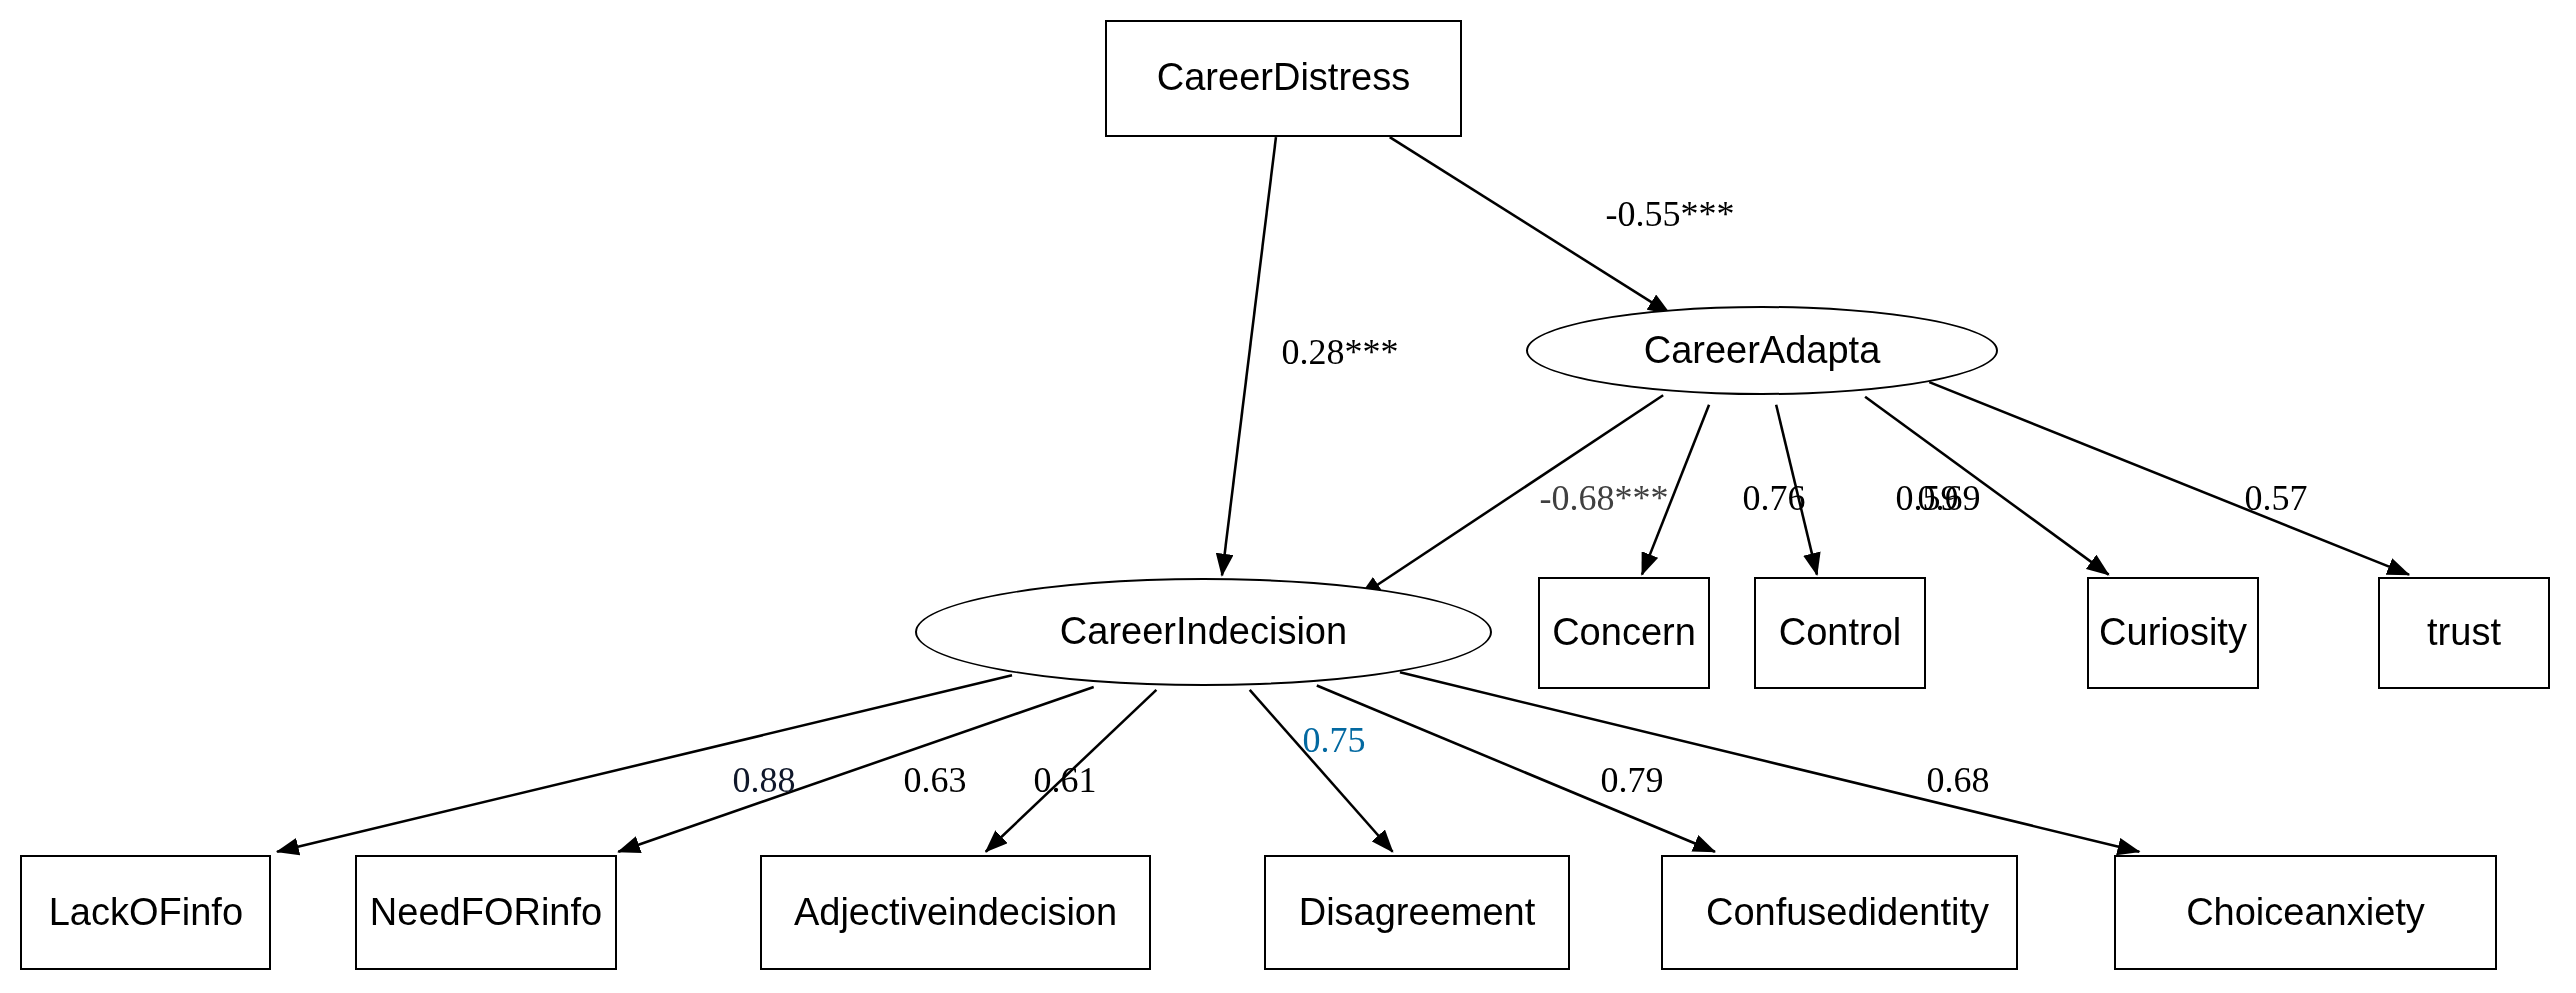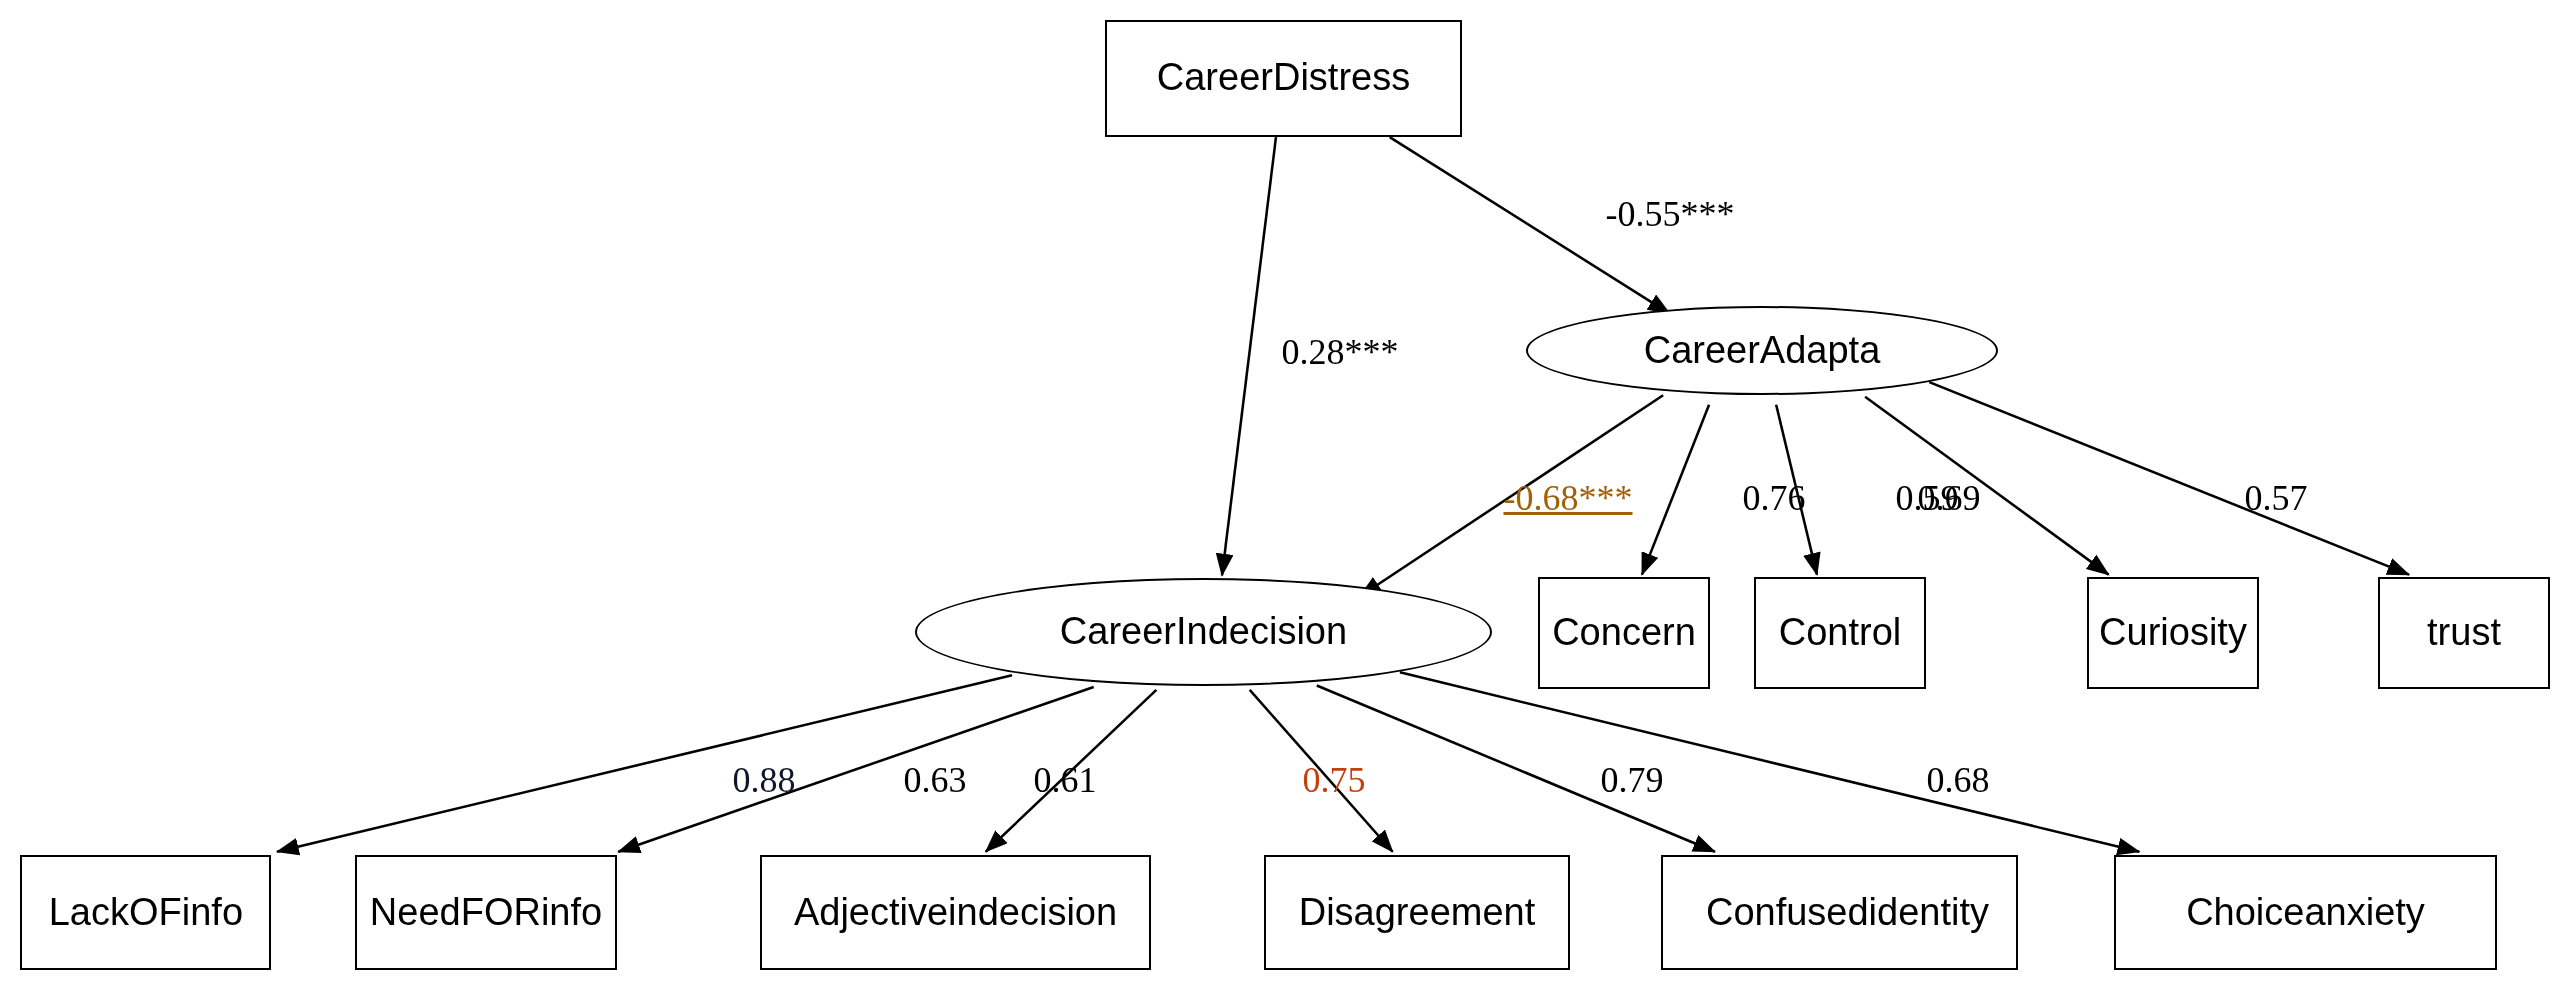--- a/index.html
+++ b/index.html
@@ -122,27 +122,27 @@
       <div class="node rect" style="left: 1661px; top: 855px; width: 357px; height: 115px; border-color: rgb(0, 0, 0); padding-left: 16px;">
         <span class="node-label" style="font-size: 38px; color: rgb(0, 0, 0);">Confusedidentity</span>
       </div>
       <div class="node rect" style="left: 2114px; top: 855px; width: 383px; height: 115px; border-color: rgb(0, 0, 0);">
         <span class="node-label" style="font-size: 38px; color: rgb(0, 0, 0);">Choiceanxiety</span>
       </div>
     </div>
   <div id="edge-label-layer">
       <div class="edge-label" style="left: 1340px; top: 352px; color: rgb(0, 0, 0);">0.28***</div>
       <div class="edge-label" style="left: 1670px; top: 214px; color: rgb(0, 0, 0);">-0.55***</div>
-      <div class="edge-label" style="left: 1568px; top: 498px; color: #a16207; text-decoration: underline;">-0.68***</div>
+      <div class="edge-label" style="left: 1604px; top: 498px; color: #404040;">-0.68***</div>
       <div class="edge-label" style="left: 1774px; top: 498px; color: rgb(0, 0, 0);">0.76</div>
       <div class="edge-label" style="left: 1905px; top: 498px; color: rgb(0, 0, 0); margin-left: 22px;">0.59</div>
       <div class="edge-label" style="left: 1949px; top: 498px; color: rgb(0, 0, 0);">0.69</div>
       <div class="edge-label" style="left: 2276px; top: 498px; color: rgb(0, 0, 0);">0.57</div>
       <div class="edge-label" style="left: 764px; top: 780px; color: #0f172a;">0.88</div>
       <div class="edge-label" style="left: 935px; top: 780px; color: rgb(0, 0, 0);">0.63</div>
       <div class="edge-label" style="left: 1065px; top: 780px; color: rgb(0, 0, 0);">0.61</div>
-      <div class="edge-label" style="left: 1334px; top: 780px; color: #c2410c;">0.75</div>
+      <div class="edge-label" style="left: 1334px; top: 740px; color: #0369a1;">0.75</div>
       <div class="edge-label" style="left: 1632px; top: 780px; color: rgb(0, 0, 0);">0.79</div>
       <div class="edge-label" style="left: 1958px; top: 780px; color: rgb(0, 0, 0);">0.68</div>
     </div>
 
 </div>
 
 
 </body></html>

